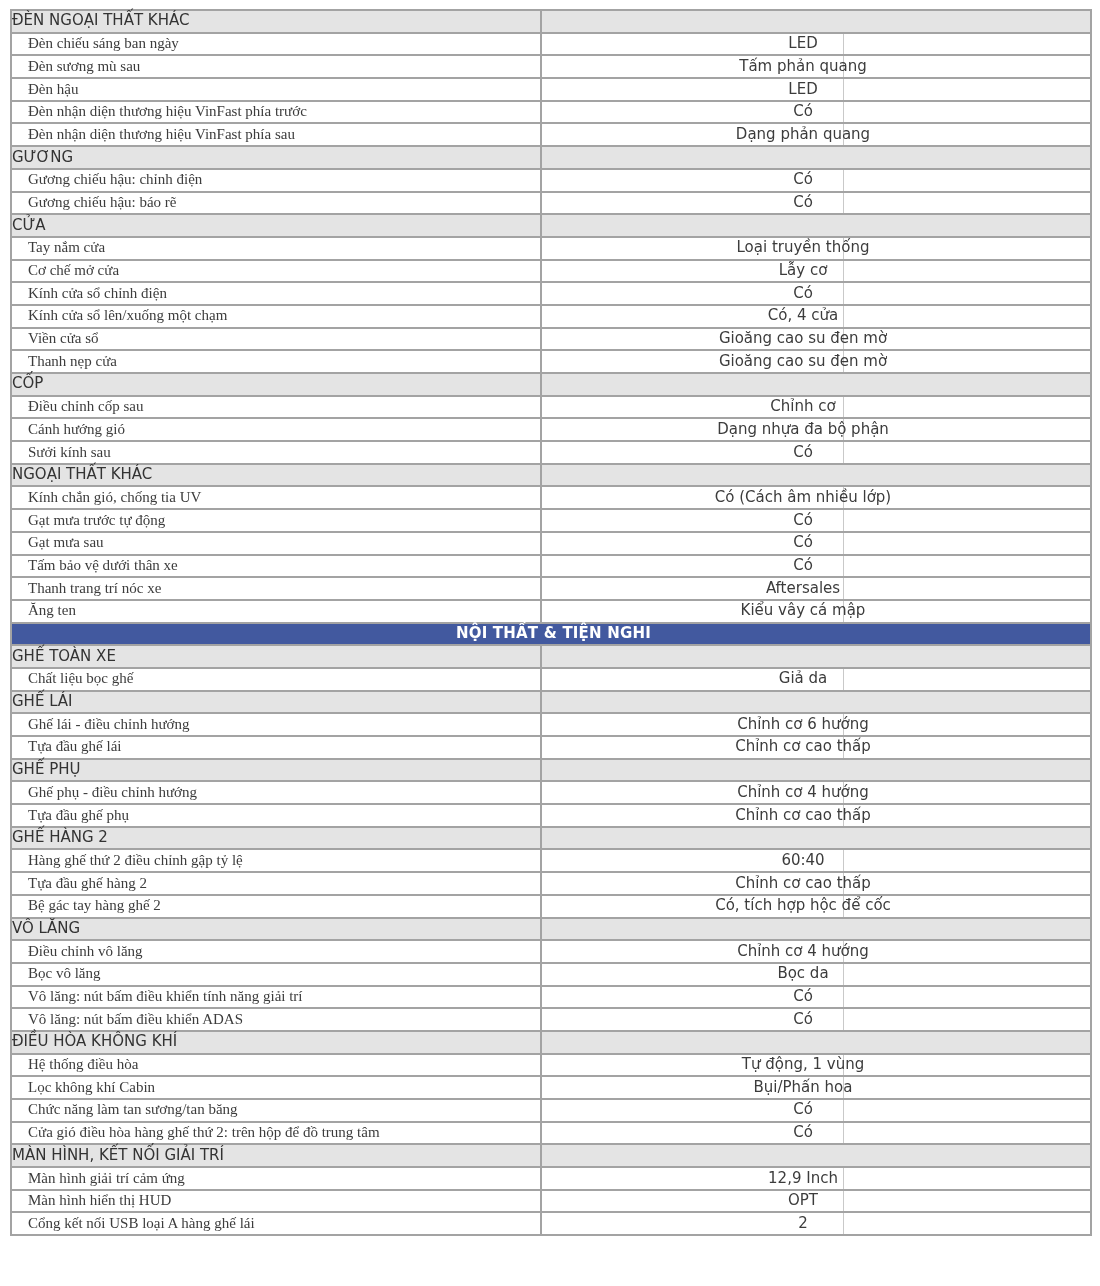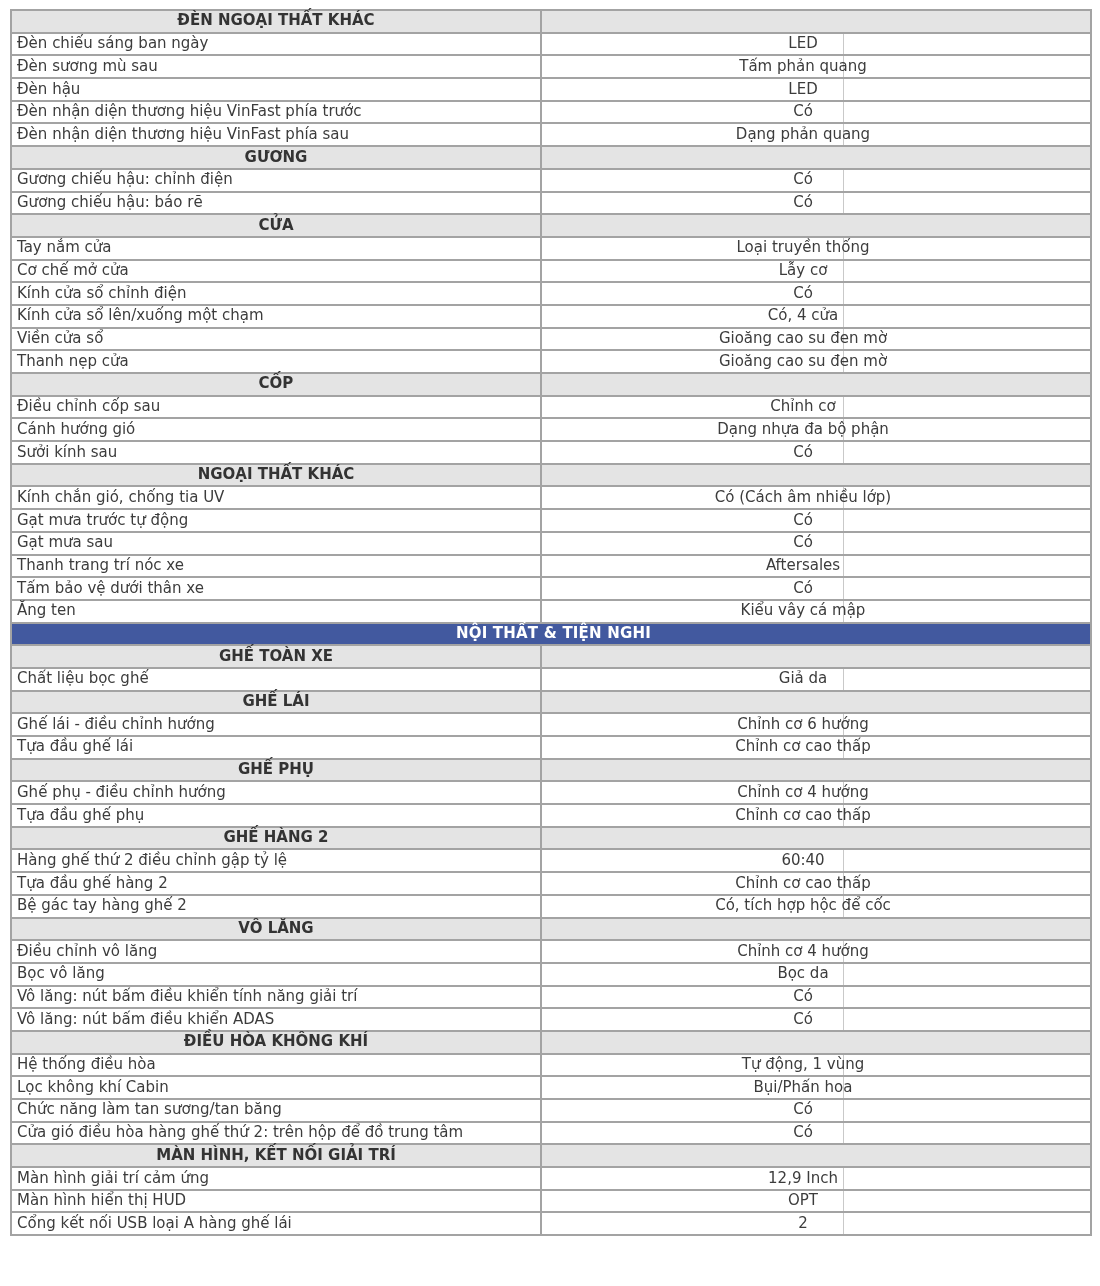--- a/index.html
+++ b/index.html
@@ -27,31 +27,31 @@
     border:2px solid var(--border);
     height:20.7px;
     font-size:15px;
     color:var(--text);
     padding:0;
     line-height:1.05;
     white-space:nowrap;
     overflow:visible;
     vertical-align:middle;
   }
-  td.name{padding-left:5px;text-align:left;}
+  td.name{padding-left:16px;text-align:left;font-family:Liberation Serif, serif;}
   td.value{
     text-align:center;
     padding-right:26px;
     background:linear-gradient(var(--grid),var(--grid)) no-repeat 301px 0 / 1px 100%;
   }
   tr.section td{
     background:var(--section-bg);
-    font-weight:bold;
+    font-weight:normal;
     color:#333333;
-    text-align:center;
+    text-align:left;
   }
   tr.major td{
     background:var(--major-bg);
     color:var(--major-text);
     font-weight:bold;
     padding-left:5px;
     text-align:center;
     letter-spacing:.2px;
   }
 </style>
@@ -154,26 +154,26 @@
       </tr>
       <tr>
         <td class="name">Gạt mưa trước tự động</td>
         <td class="value">Có</td>
       </tr>
       <tr>
         <td class="name">Gạt mưa sau</td>
         <td class="value">Có</td>
       </tr>
       <tr>
+        <td class="name">Tấm bảo vệ dưới thân xe</td>
+        <td class="value">Có</td>
+      </tr>
+      <tr>
         <td class="name">Thanh trang trí nóc xe</td>
         <td class="value">Aftersales</td>
-      </tr>
-      <tr>
-        <td class="name">Tấm bảo vệ dưới thân xe</td>
-        <td class="value">Có</td>
       </tr>
       <tr>
         <td class="name">Ăng ten</td>
         <td class="value">Kiểu vây cá mập</td>
       </tr>
       <tr class="major">
         <td colspan="2">NỘI THẤT &amp; TIỆN NGHI</td>
       </tr>
       <tr class="section">
         <td>GHẾ TOÀN XE</td>

